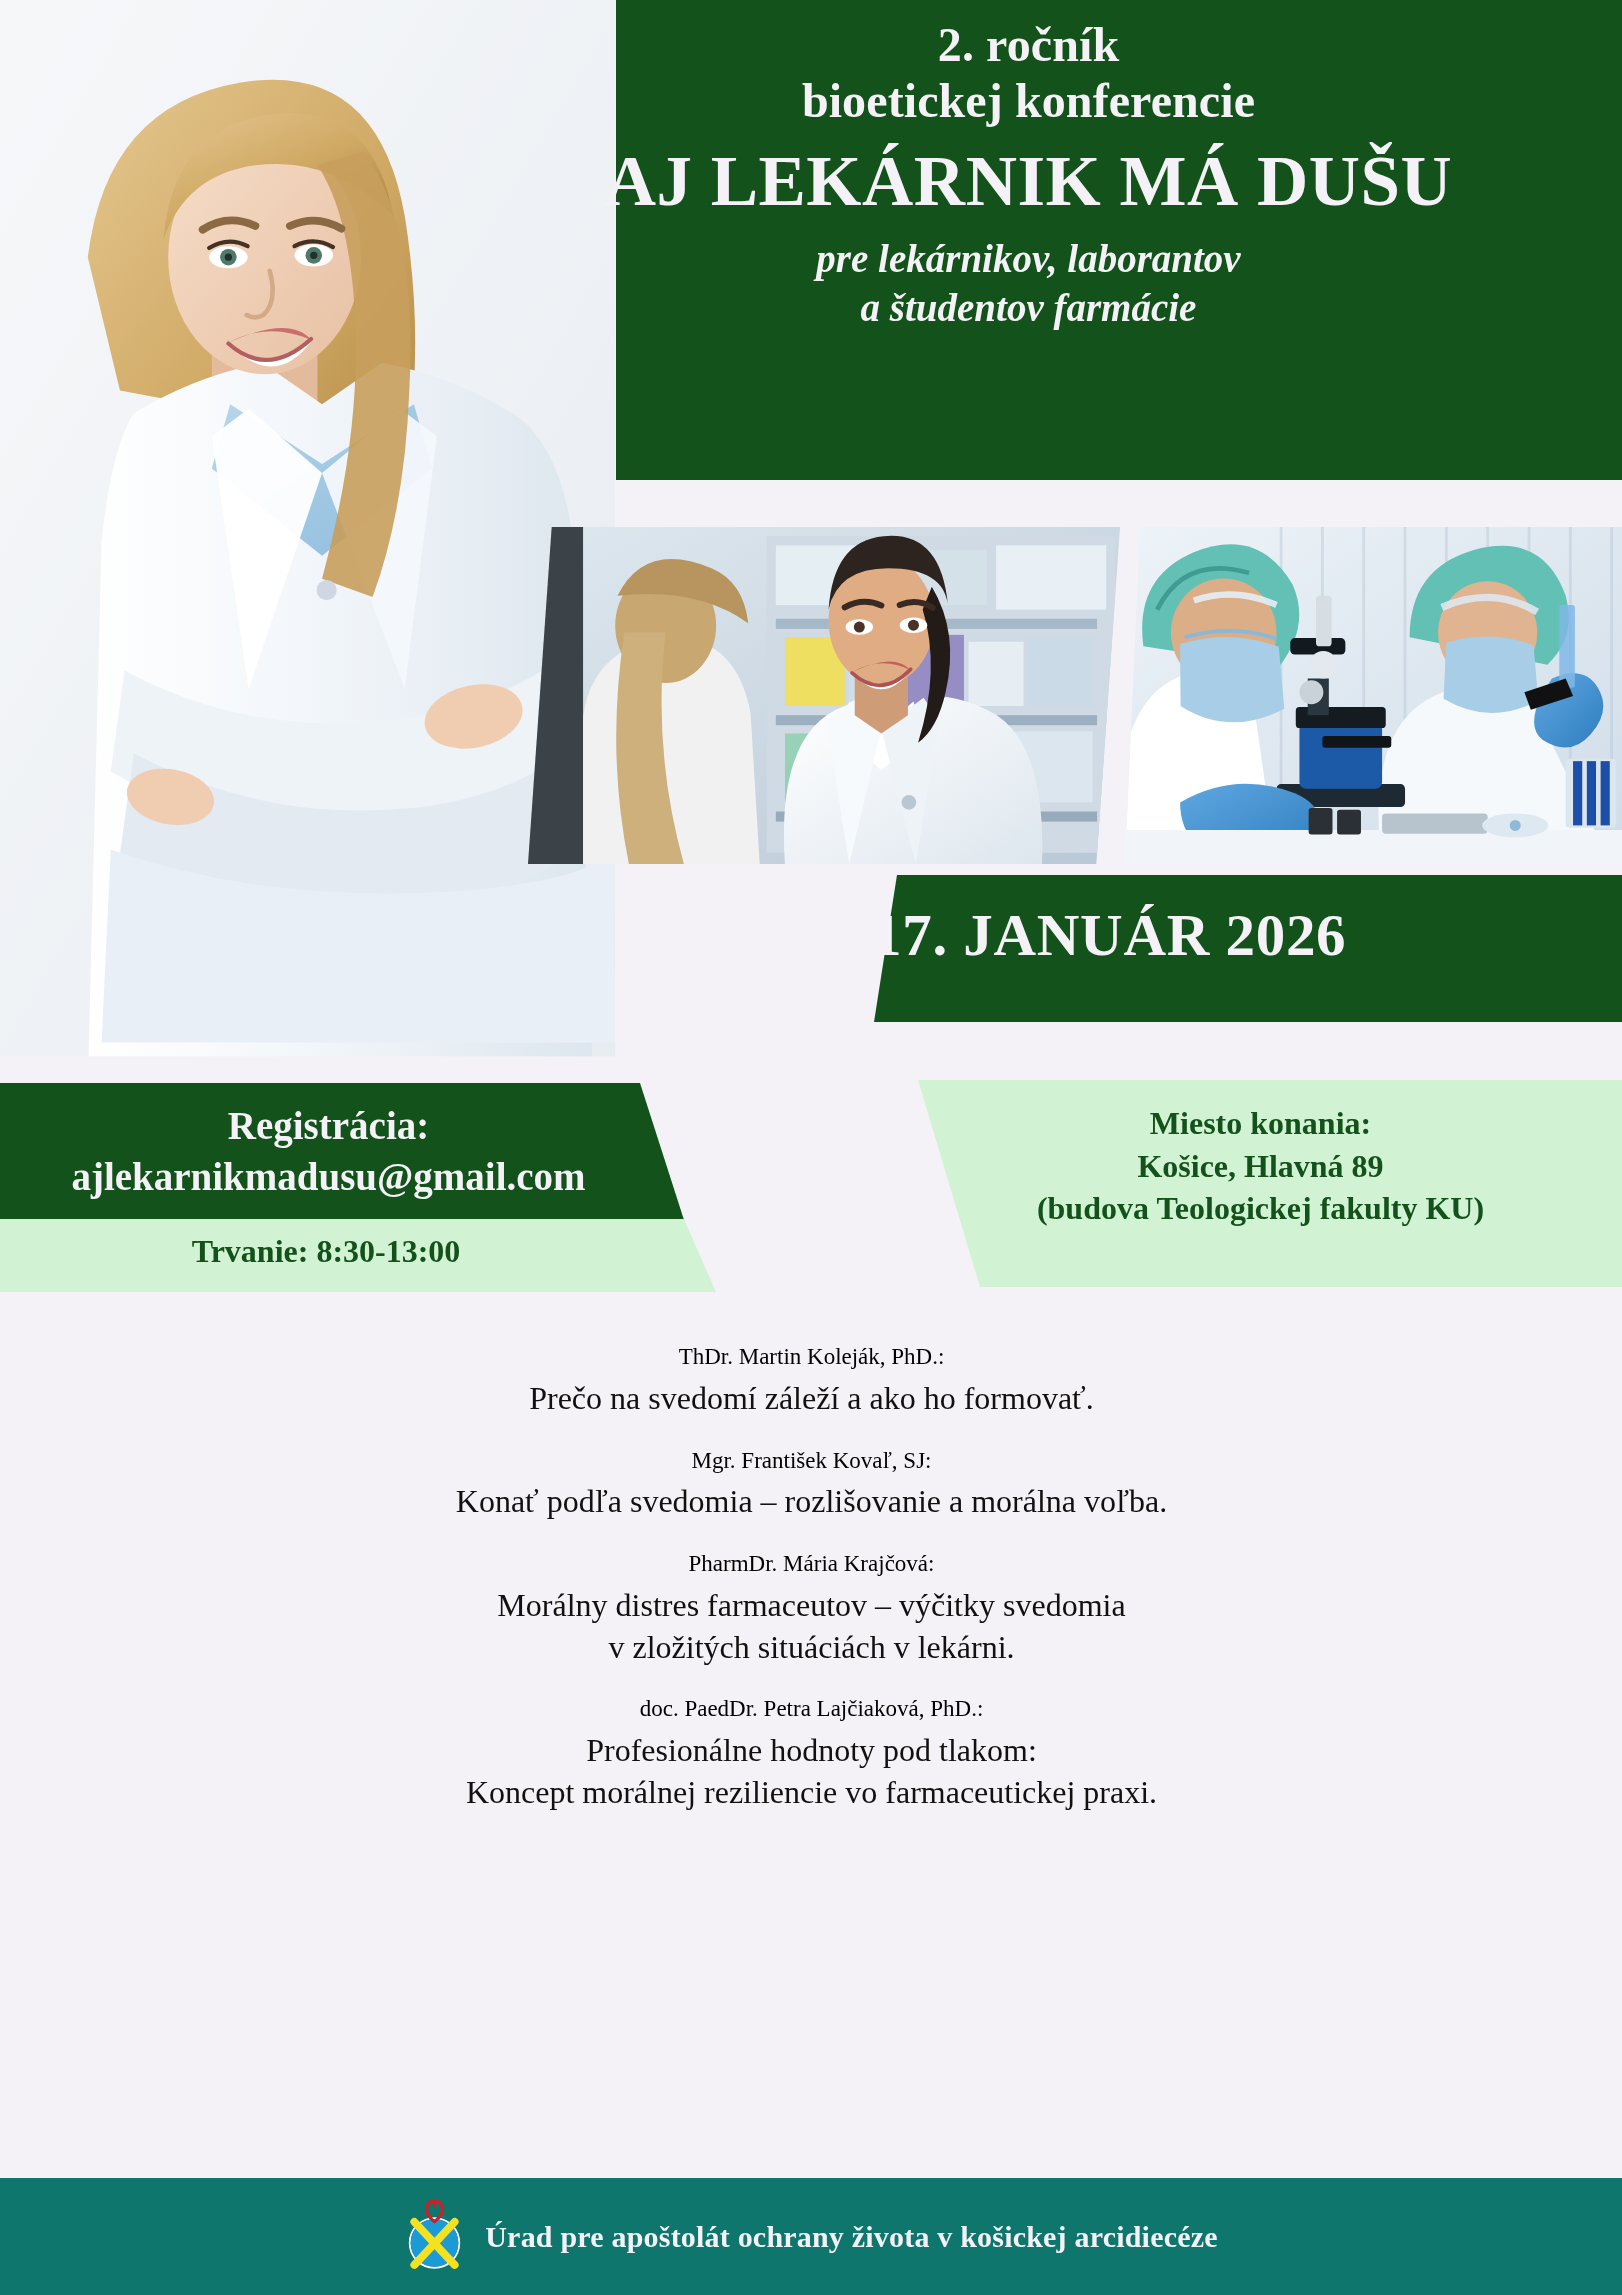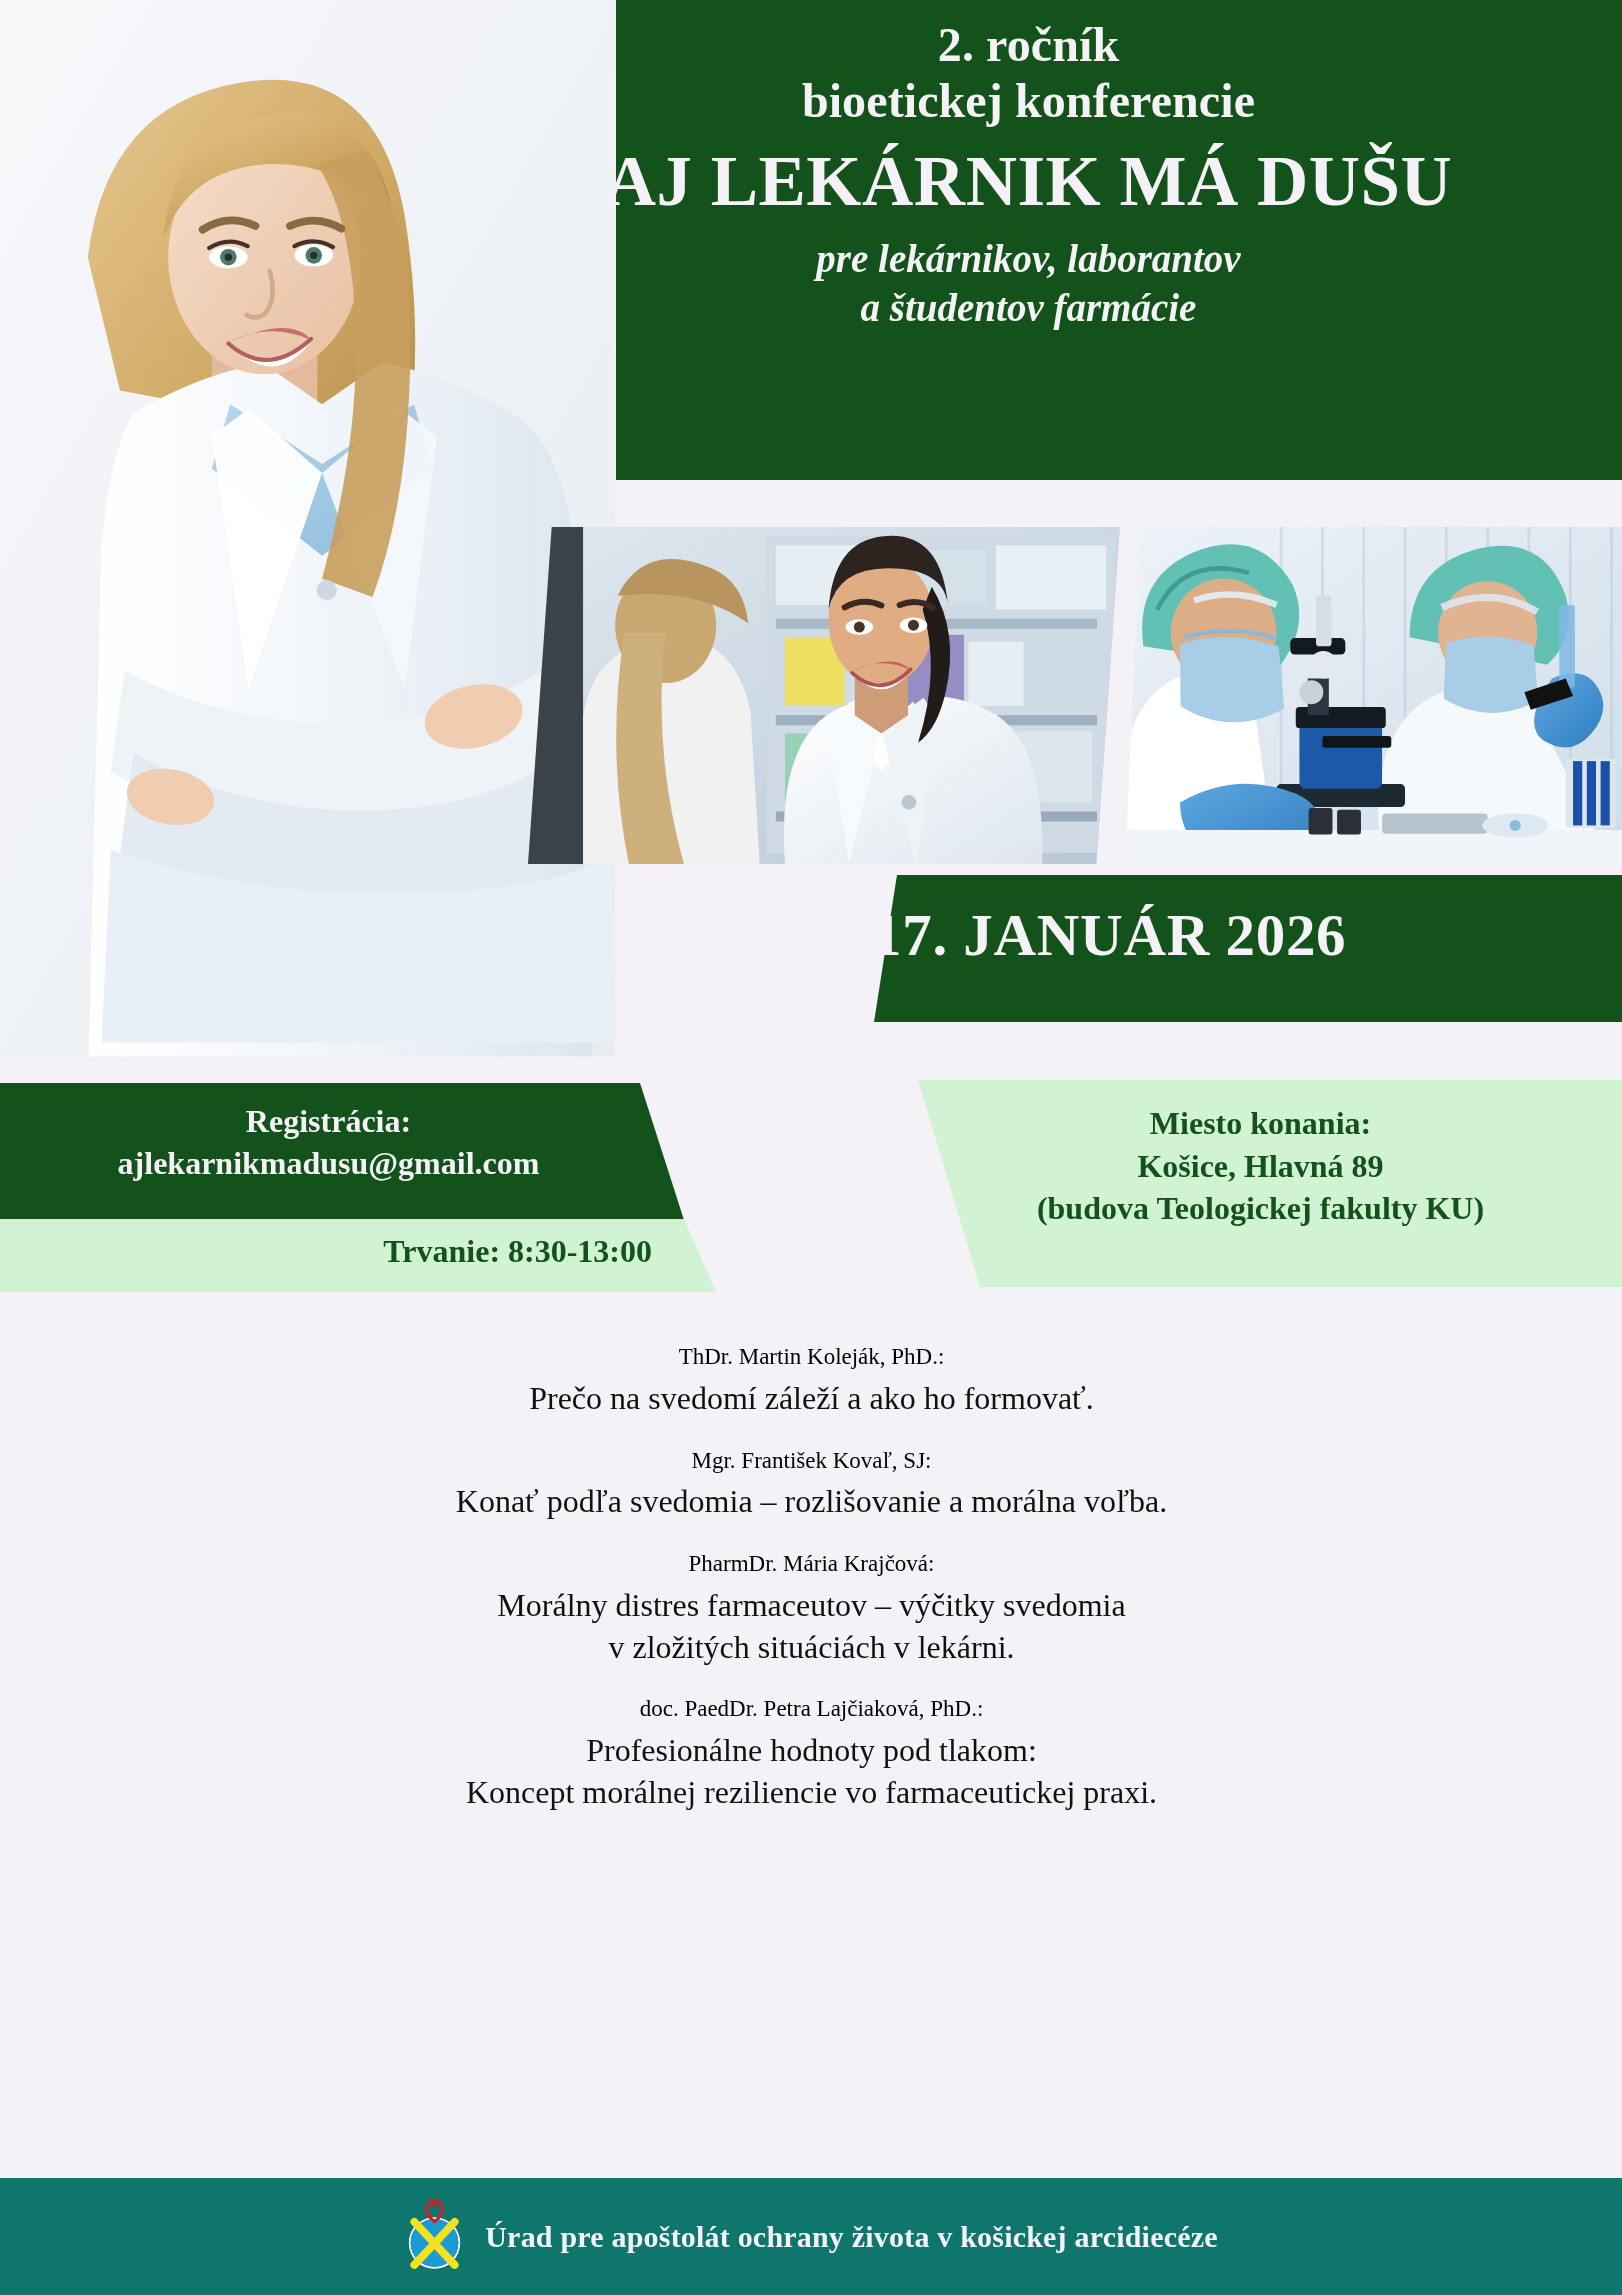--- a/index.html
+++ b/index.html
@@ -118,40 +118,40 @@
     background: #14521b;
     clip-path: polygon(0 0, 640px 0, 684px 137px, 0 137px);
     z-index: 4;
   }
   .reg-text {
     position: absolute;
     left: 0; top: 1101px;
     width: 657px;
     text-align: center;
     color: #f4f2f7;
-    font-size: 32px;
+    font-size: 39px;
     font-weight: bold;
     line-height: 1.3;
     z-index: 5;
   }
 
   
   .dur-box {
     position: absolute;
     left: 0; top: 1219px;
     width: 716px; height: 73px;
     background: #d2f2d4;
     clip-path: polygon(0 0, 684px 0, 716px 73px, 0 73px);
     z-index: 4;
   }
   .dur-text {
     position: absolute;
-    left: 16px; top: 1233px;
+    left: 8px; top: 1233px;
     width: 636px;
-    text-align: right;
+    text-align: center;
     color: #14521b;
     font-size: 32px;
     font-weight: bold;
     z-index: 5;
   }
 
   
   .venue-box {
     position: absolute;
     left: 886px; top: 1080px;

